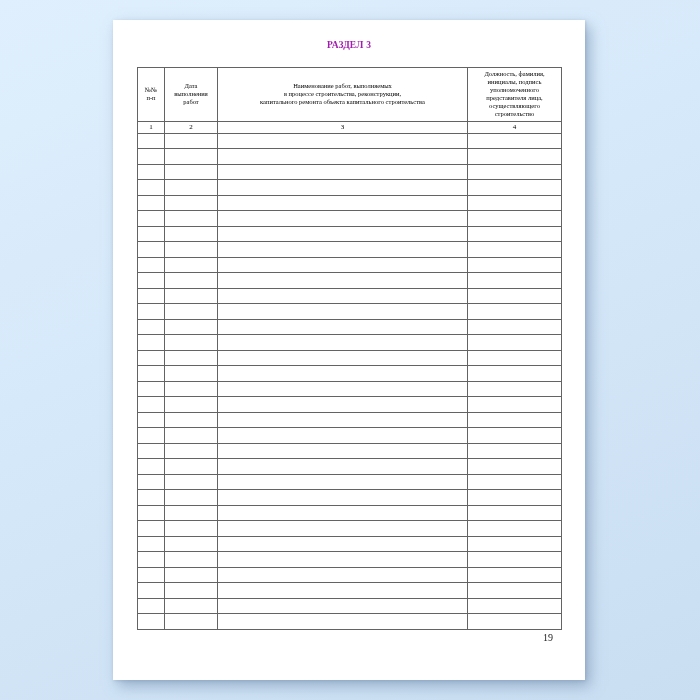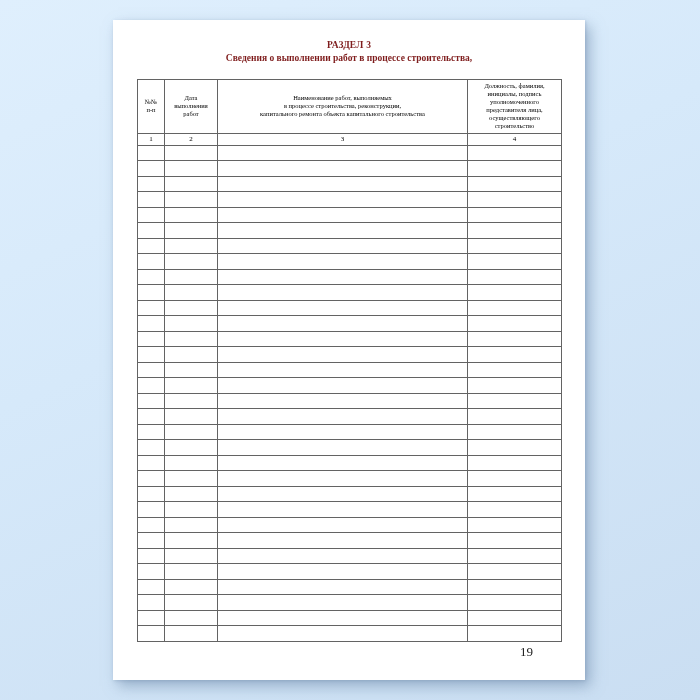--- a/index.html
+++ b/index.html
@@ -22,21 +22,21 @@
     top: 20px;
     width: 472px;
     height: 660px;
     background: #ffffff;
     box-shadow: 5px 6px 13px rgba(105, 135, 168, 0.55),
                 1px 1px 3px rgba(120, 145, 175, 0.35);
   }
   .title-block {
     padding-top: 19px;
     text-align: center;
-    color: #7f1d1d;
+    color: #a21caf;
   }
   .section-title {
     font-size: 9.5px;
     line-height: 12.5px;
     font-weight: bold;
     letter-spacing: 0.2px;
   }
   .subtitle-line {
     font-size: 9.5px;
     line-height: 12px;
@@ -69,36 +69,35 @@
     font-size: 7px;
     line-height: 10px;
     height: 11px;
   }
   tbody.empty-body td {
     height: 14.5px;
   }
   .page-number {
     width: 472px;
     box-sizing: border-box;
-    padding-right: 52px;
+    padding-right: 32px;
     margin-top: 2px;
     text-align: right;
-    font-size: 13px;
+    font-size: 10px;
     color: #222222;
   }
 </style>
 </head>
 <body>
 
 <div class="stage">
   <div class="paper">
 
     <div class="title-block">
       <div class="section-title">РАЗДЕЛ 3</div>
-      <div class="subtitle-line">Сведения о выполнении работ в процессе строительства,</div>
     </div>
 
     <table class="work-table">
       <colgroup>
         <col style="width:27px">
         <col style="width:53px">
         <col style="width:250px">
         <col style="width:94px">
       </colgroup>
       <thead>

